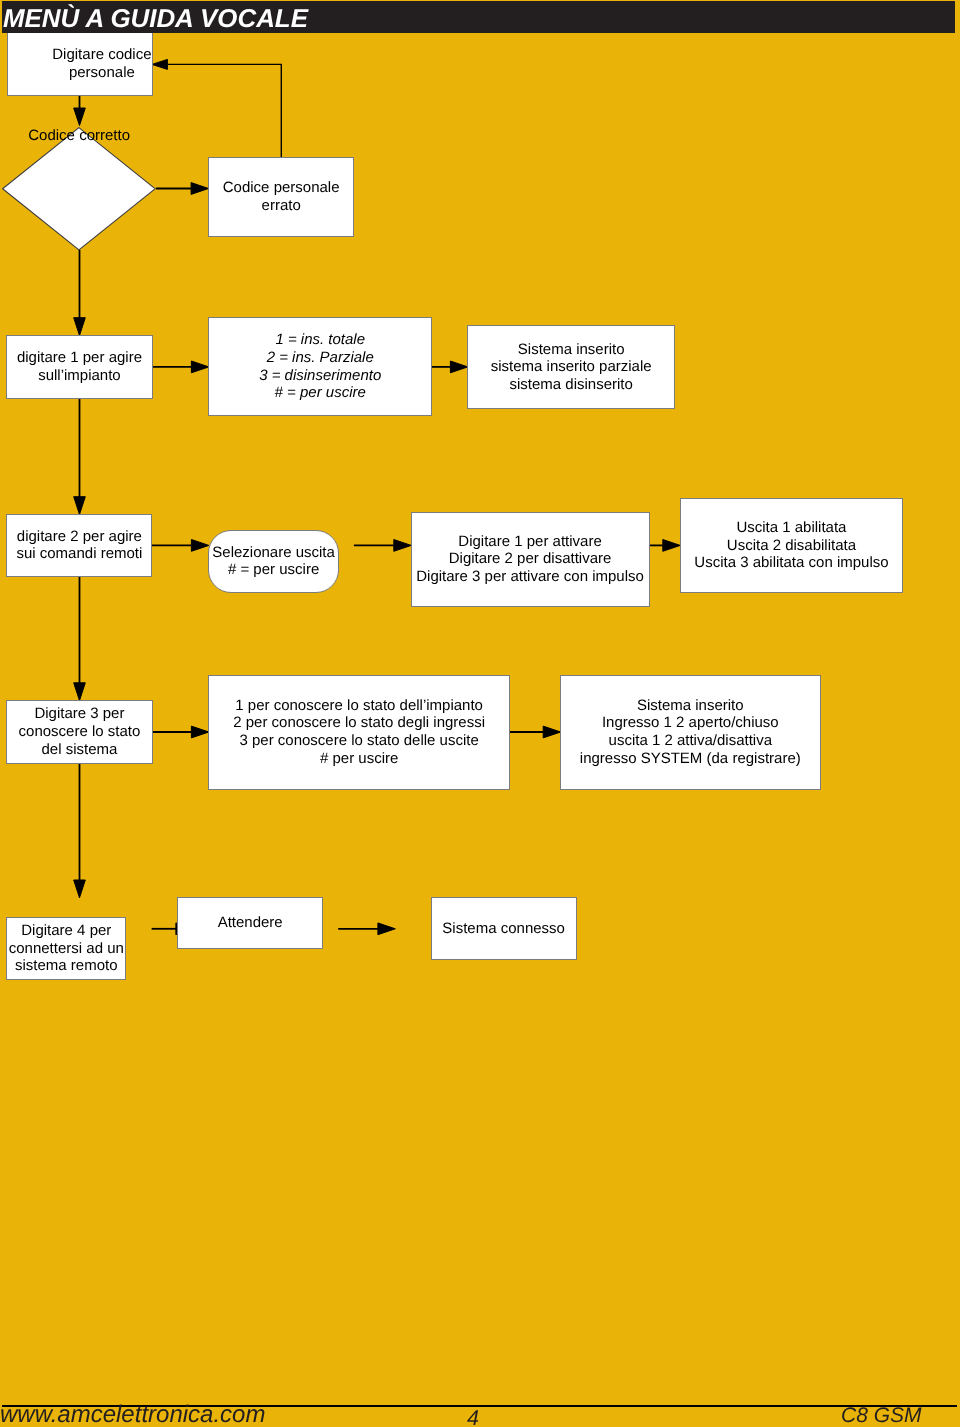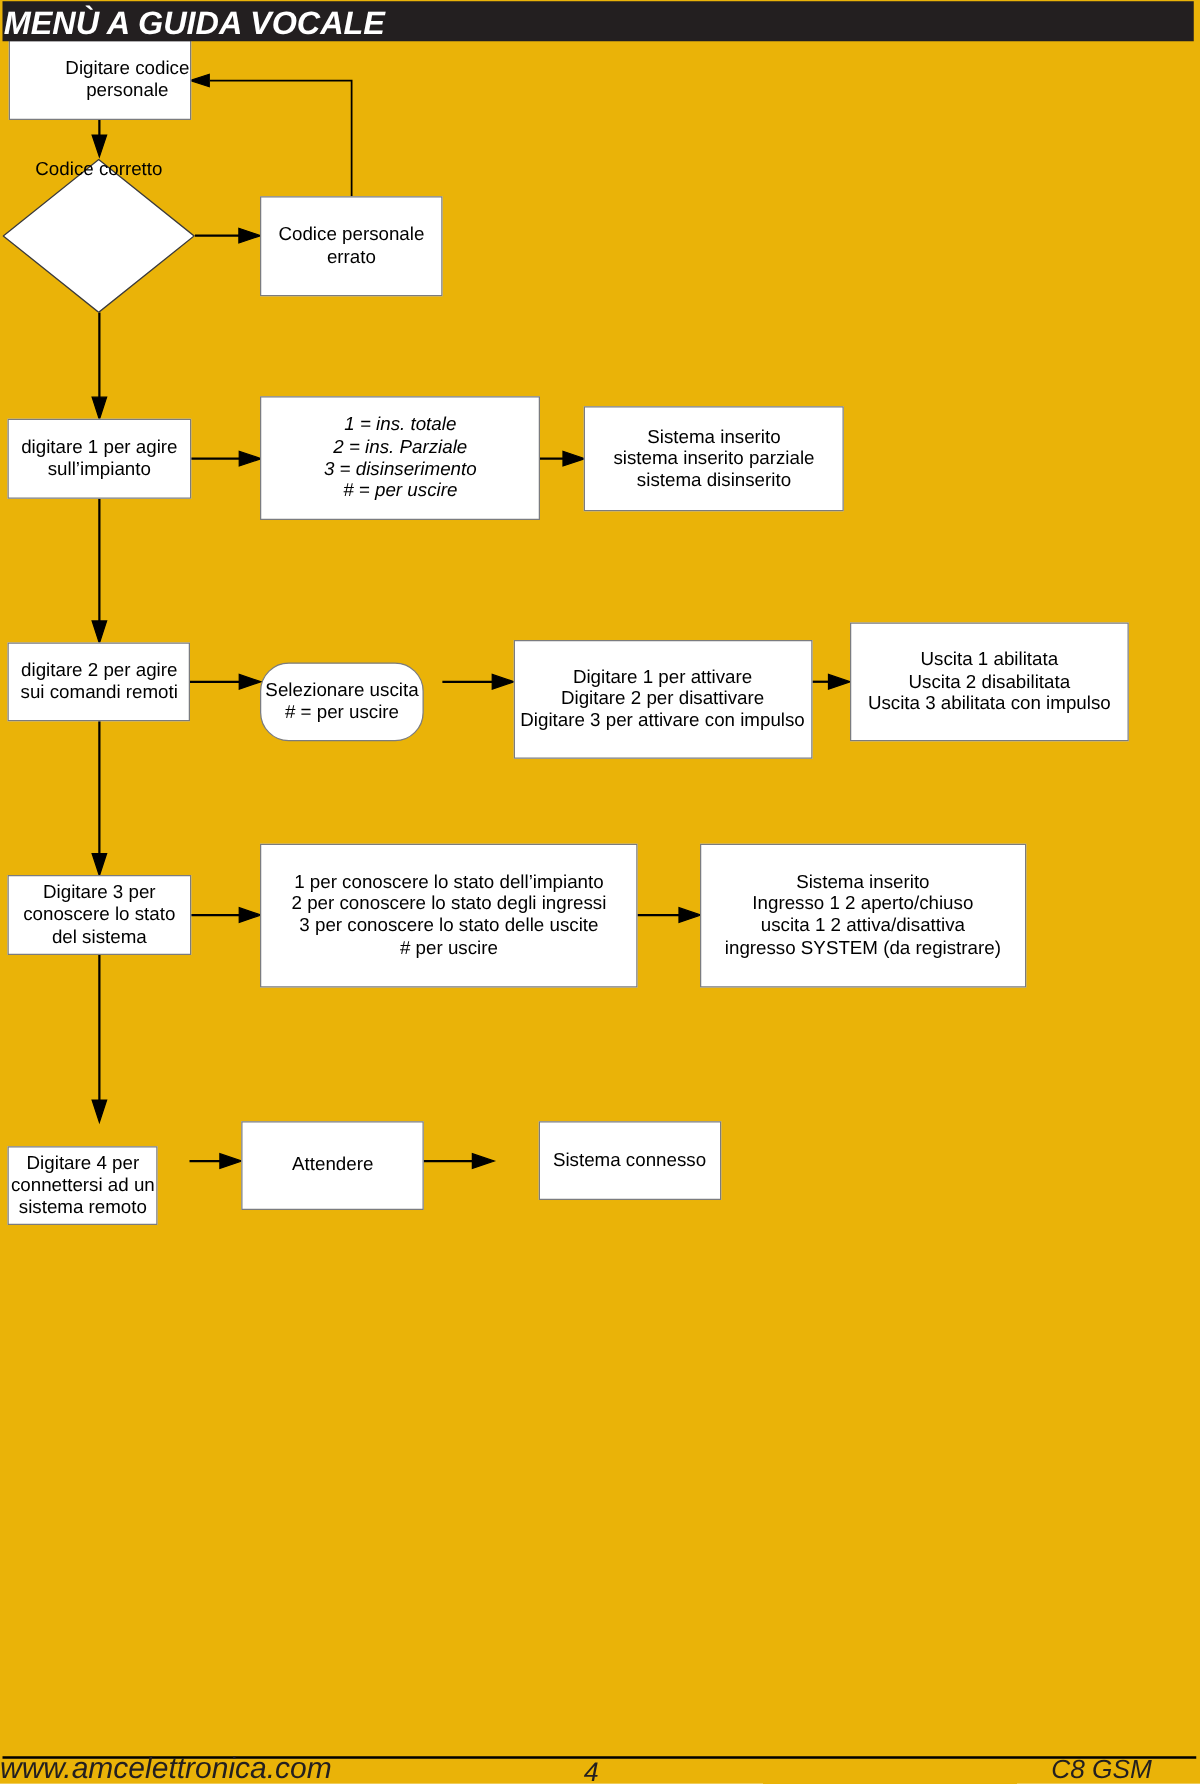--- a/index.html
+++ b/index.html
@@ -172,21 +172,21 @@
 Ingresso 1 2 aperto/chiuso
 uscita 1 2 attiva/disattiva
 ingresso SYSTEM (da registrare)</span>
     </div>
 
     <div class="node rect" style="left:6.3px;top:897.1px;width:120px;height:62.9px;margin-top:20px;">
       <span class="label">Digitare 4 per
 connettersi ad un
 sistema remoto</span>
     </div>
-    <div class="node rect" style="left:193px;top:896.8px;width:146.3px;height:71px;">
+    <div class="node rect" style="left:177px;top:896.8px;width:146.3px;height:52px;">
       <span class="label">Attendere</span>
     </div>
     <div class="node rect" style="left:394.6px;top:896.8px;width:146.1px;height:63.2px;margin-left:36px;">
       <span class="label">Sistema connesso</span>
     </div>
   </div>
 
   <div class="footer-rule"></div>
   <div class="f-left">www.amcelettronica.com</div>
   <div class="f-page">4</div>

